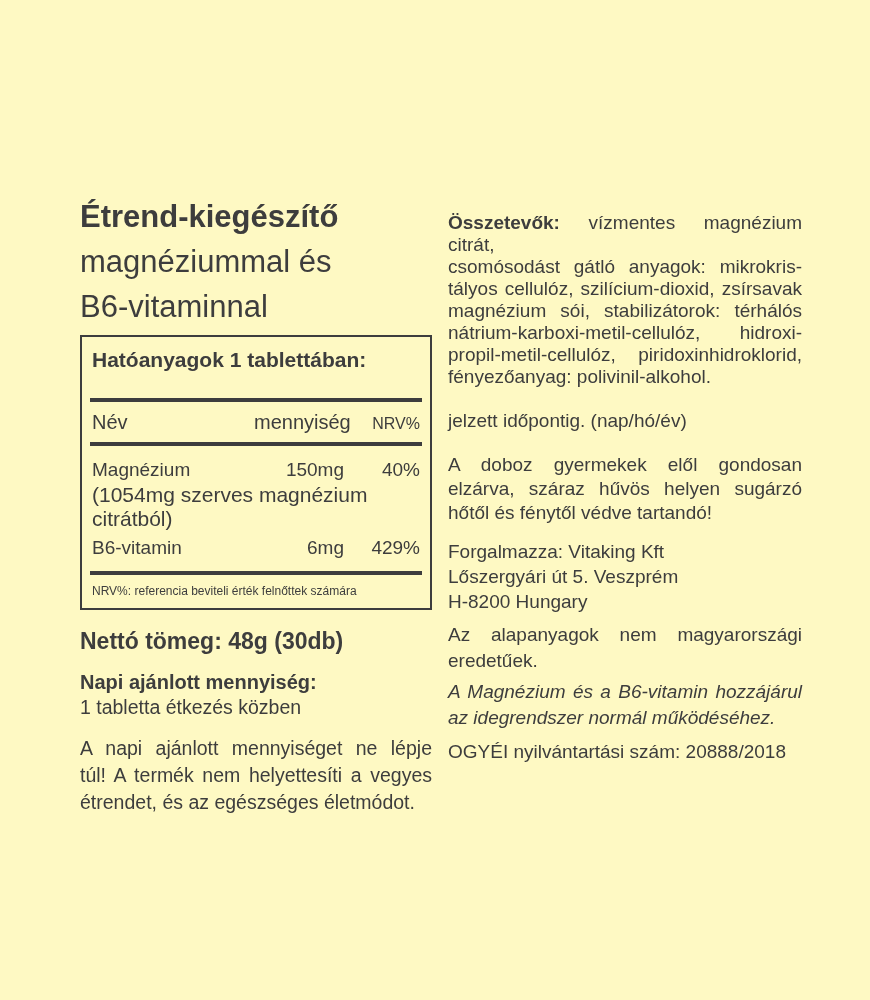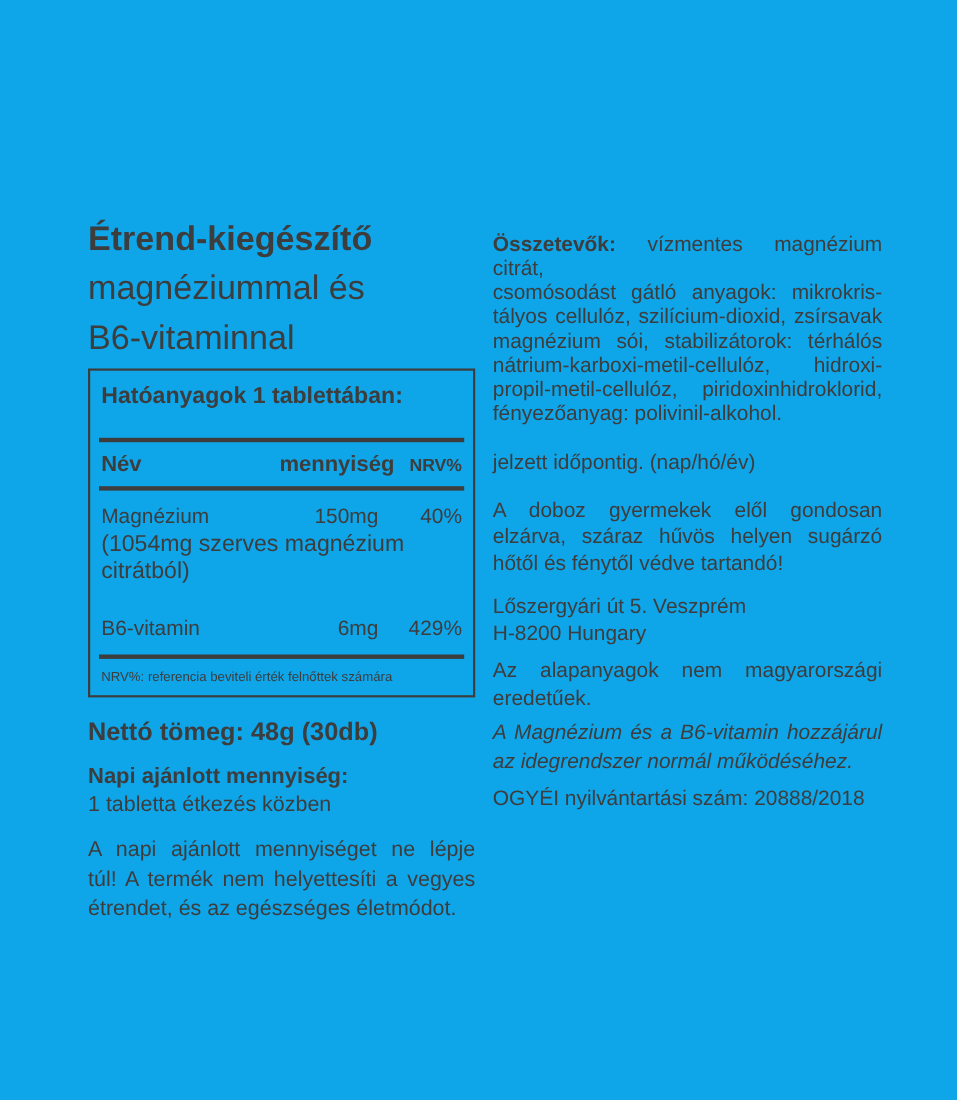--- a/index.html
+++ b/index.html
@@ -4,21 +4,21 @@
 <style>
   html, body {
     margin: 0;
     padding: 0;
     background: #ffffff;
   }
   .page {
     position: relative;
     width: 870px;
     height: 1000px;
-    background: #0ea5e9;
+    background: #fef9c3;
     font-family: "Liberation Sans", sans-serif;
     color: #3d3d3d;
     overflow: hidden;
   }
   .col-left {
     position: absolute;
     left: 80px;
     top: 194px;
     width: 352px;
   }
@@ -48,28 +48,28 @@
     margin: 0 -2px;
   }
   .row {
     display: grid;
     grid-template-columns: 1fr 90px 76px;
     font-size: 19px;
     align-items: baseline;
   }
   .row .c-amount, .row .c-nrv { text-align: right; }
   .thead {
-    font-weight: bold;
+    font-weight: normal;
     font-size: 20px;
     padding: 9px 0 8px 0;
   }
   .thead .c-nrv { font-size: 16px; }
   .row1 { padding-top: 13px; }
   .rownote { font-size: 21px; padding-top: 2px; }
-  .row2 { padding: 6px 0 12px 0; margin-top: 24px; }
+  .row2 { padding: 6px 0 12px 0; }
   .footnote { font-size: 12px; padding: 9px 0 2px 0; }
   
   .netweight { font-size: 23px; font-weight: bold; margin-top: 18px; line-height: 26px; }
   .daily-h { font-size: 20px; font-weight: bold; margin-top: 17px; line-height: 23px; }
   .daily-v { font-size: 19.5px; margin-top: 2px; line-height: 23px; }
   .warn { margin-top: 16px; font-size: 19.5px; line-height: 27px; }
   
   .para .jline { text-align: justify; text-align-last: justify; }
   .para .jline.last { text-align-last: left; }
   .para.leftal .jline { text-align: left; text-align-last: left; }
@@ -150,20 +150,21 @@
         <div class="jline last">jelzett időpontig. (nap/hó/év)</div>
       </div>
 
     <div class="para storage">
         <div class="jline">A doboz gyermekek elől gondosan</div>
         <div class="jline">elzárva, száraz hűvös helyen sugárzó</div>
         <div class="jline last">hőtől és fénytől védve tartandó!</div>
       </div>
 
     <div class="para distrib leftal">
+        <div class="jline">Forgalmazza: Vitaking Kft</div>
         <div class="jline">Lőszergyári út 5. Veszprém</div>
         <div class="jline last">H-8200 Hungary</div>
       </div>
 
     <div class="para origin">
         <div class="jline">Az alapanyagok nem magyarországi</div>
         <div class="jline last">eredetűek.</div>
       </div>
 
     <div class="para claim">

